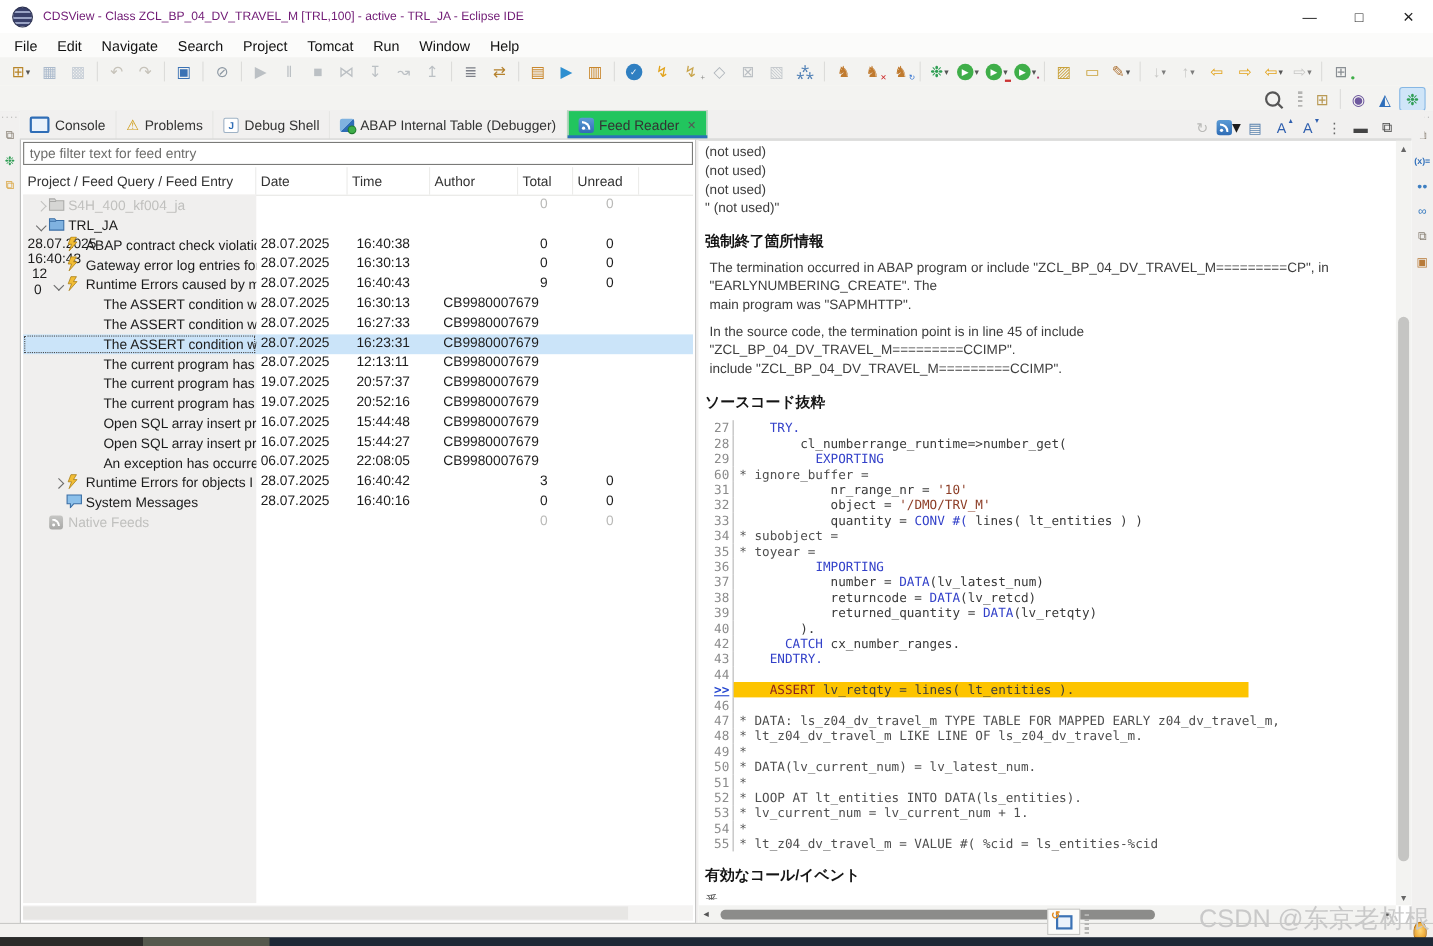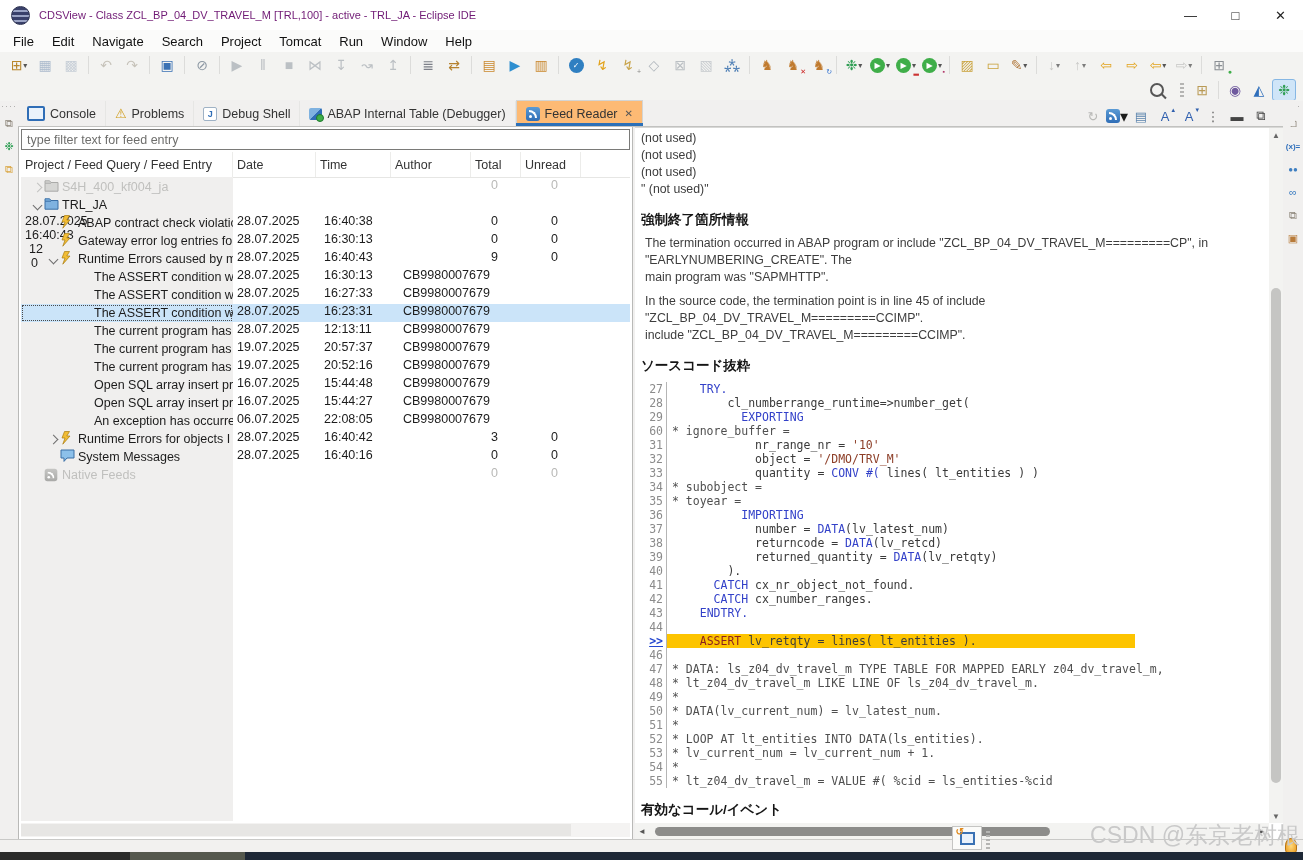--- a/index.html
+++ b/index.html
@@ -33,21 +33,21 @@
   .pb.selected{background:#cfe5f8;border:1px solid #86b7e4}
   
   .dockL{position:absolute;left:0;top:101px;width:18px;bottom:20px;background:#f1f0ef}
   .dockR{position:absolute;right:0;top:101px;width:20px;bottom:20px;background:#f1f0ef}
   .dkic{width:100%;height:18px;display:flex;align-items:center;justify-content:center;font-size:11px;margin-top:5px}
   .handle{color:#a9a9a7;font-size:9px;letter-spacing:1px;text-align:center;line-height:6px;margin-top:2px}
   .dktext{font-size:8px;font-weight:bold}
   
   .viewtabs{position:absolute;left:18px;right:8px;top:100px;height:26px;background:#f1f0ef;display:flex;align-items:flex-end}
   .tab{height:25px;display:flex;align-items:center;padding:0 9px;font-size:12.5px;color:#333;border-right:1px solid #e6e6e4;position:relative}
-  .tab.active{background:#fdba74;border:1px solid #d4d4d2;border-bottom:none}
+  .tab.active{background:#22c55e;border:1px solid #d4d4d2;border-bottom:none}
   .tab.active::after{content:"";position:absolute;left:-1px;right:-1px;bottom:0;height:3px;background:#2c70b8}
   .tab .close{margin-left:7px;font-size:10px;color:#555}
   .vtools{margin-left:auto;display:flex;align-items:center;margin-right:22px}
   .vt{height:20px;min-width:22px;display:flex;align-items:center;justify-content:center;position:relative;margin:0 1px}
   .vt .g{font-size:13px}
   .vt .bdg{position:absolute;right:1px;top:0;font-size:7px}
   
   .rss{width:14px;height:14px;border-radius:3px;position:relative;flex:none;background:linear-gradient(#5b9bd5,#2f6db6)}
   .rss::before{content:"";position:absolute;left:3px;bottom:3px;width:3px;height:3px;background:#fff;border-radius:50%}
   .rss::after{content:"";position:absolute;left:3px;bottom:3px;width:6px;height:6px;border-top:2px solid #fff;border-right:2px solid #fff;border-top-right-radius:100%}
@@ -743,24 +743,20 @@
           </div>
           <div class="cl">
             <span class="ln">39</span>
             <span class="ct"><span class="tp">            returned_quantity = </span><span class="tk">DATA</span><span class="tp">(lv_retqty)</span></span>
           </div>
           <div class="cl">
             <span class="ln">40</span>
             <span class="ct"><span class="tp">        ).</span></span>
           </div>
           <div class="cl">
-            <span class="ln">41</span>
-            <span class="ct"><span class="tp">      </span><span class="tk">CATCH</span><span class="tp"> cx_nr_object_not_found.</span></span>
-          </div>
-          <div class="cl">
             <span class="ln">42</span>
             <span class="ct"><span class="tp">      </span><span class="tk">CATCH</span><span class="tp"> cx_number_ranges.</span></span>
           </div>
           <div class="cl">
             <span class="ln">43</span>
             <span class="ct"><span class="tp">    </span><span class="tk">ENDTRY.</span></span>
           </div>
           <div class="cl">
             <span class="ln">44</span>
             <span class="ct"></span>

